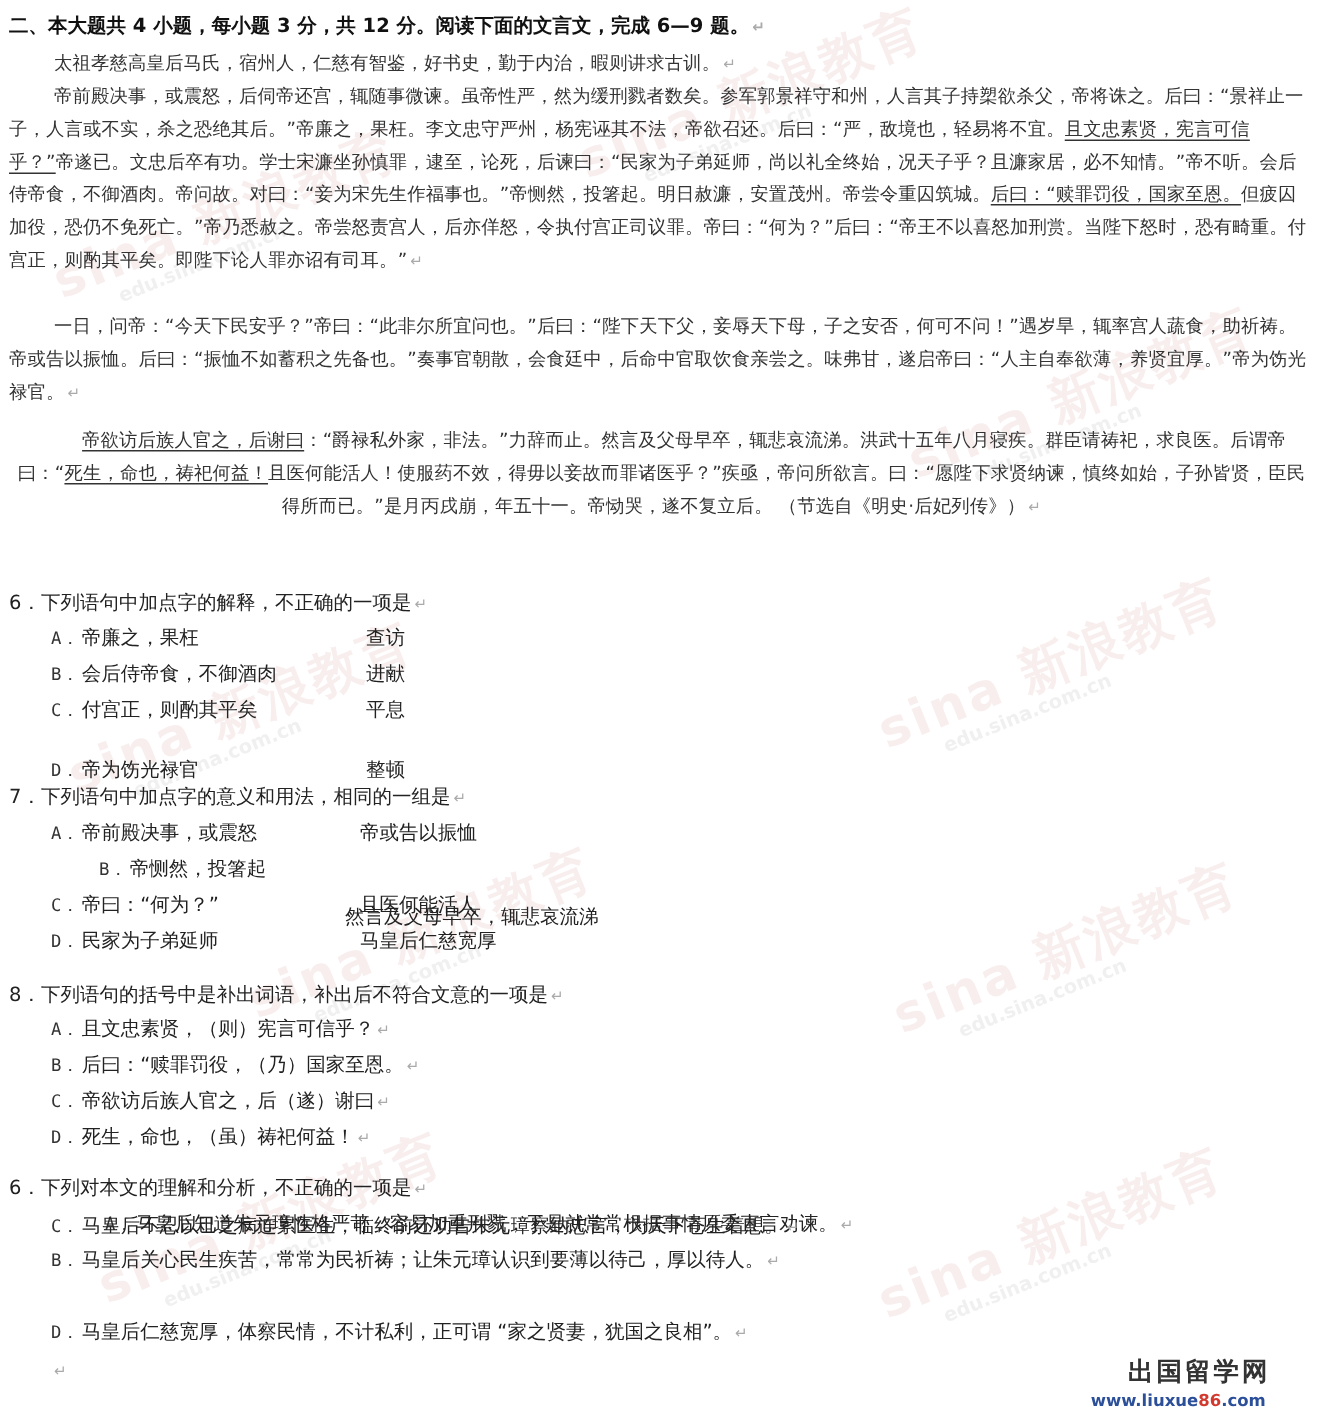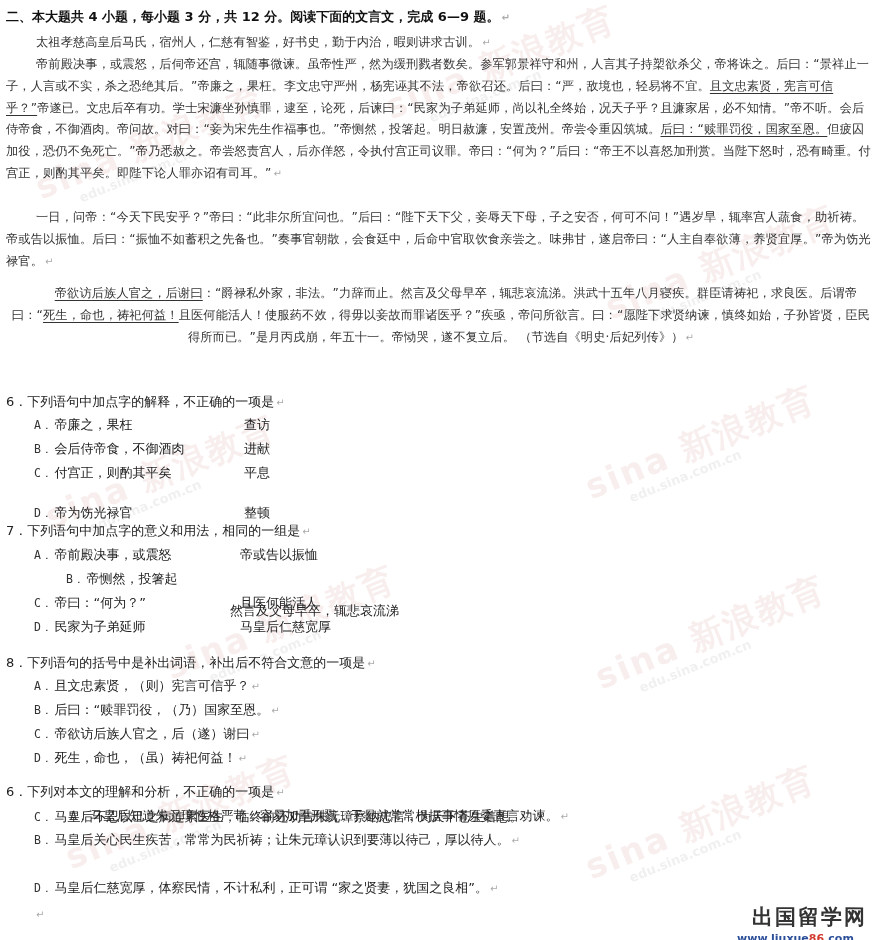--- a/index.html
+++ b/index.html
@@ -32,21 +32,21 @@
   }
   .opt {
     position: absolute; left: 34px; font-size: 13px; color: #222;
     white-space: nowrap;
   }
   .opt .ans { position: absolute; }
   .lbl { font-family: "DejaVu Sans Mono", "Liberation Mono", monospace; font-size: 11.5px; color: #333; margin-right: 2px; }
   .logo {
     position: absolute; left: 752px; top: 903px; text-align: center;
   }
-  .logo .cn { font-size: 21px; font-weight: bold; color: #333; letter-spacing: 2px; display: block; }
+  .logo .cn { font-size: 17px; font-weight: bold; color: #333; letter-spacing: 2px; display: block; }
   .logo .url { font-size: 11px; font-weight: bold; color: #2c4f9a; display: block; margin-top: 1px; margin-left: -28px; }
   .logo .url .num { color: #d23a2f; }
 </style>
 </head>
 <body>
 
 <div class="wm" style="left:380px;top:40px;"><span class="big">sina 新浪教育</span><span class="small">edu.sina.com.cn</span></div>
 <div class="wm" style="left:600px;top:240px;"><span class="big">sina 新浪教育</span><span class="small">edu.sina.com.cn</span></div>
 <div class="wm" style="left:30px;top:120px;"><span class="big">sina 新浪教育</span><span class="small">edu.sina.com.cn</span></div>
 <div class="wm" style="left:580px;top:420px;"><span class="big">sina 新浪教育</span><span class="small">edu.sina.com.cn</span></div>

